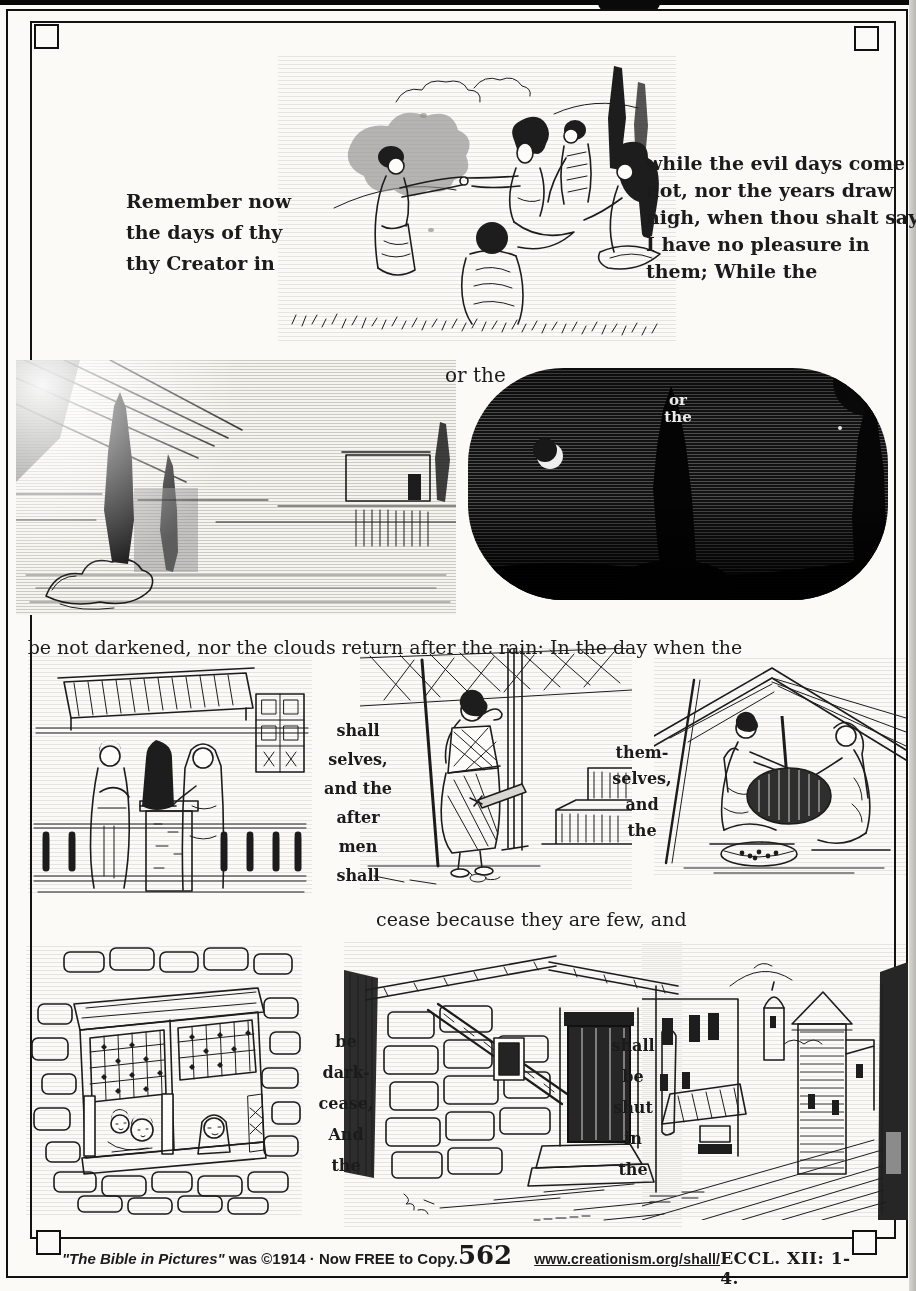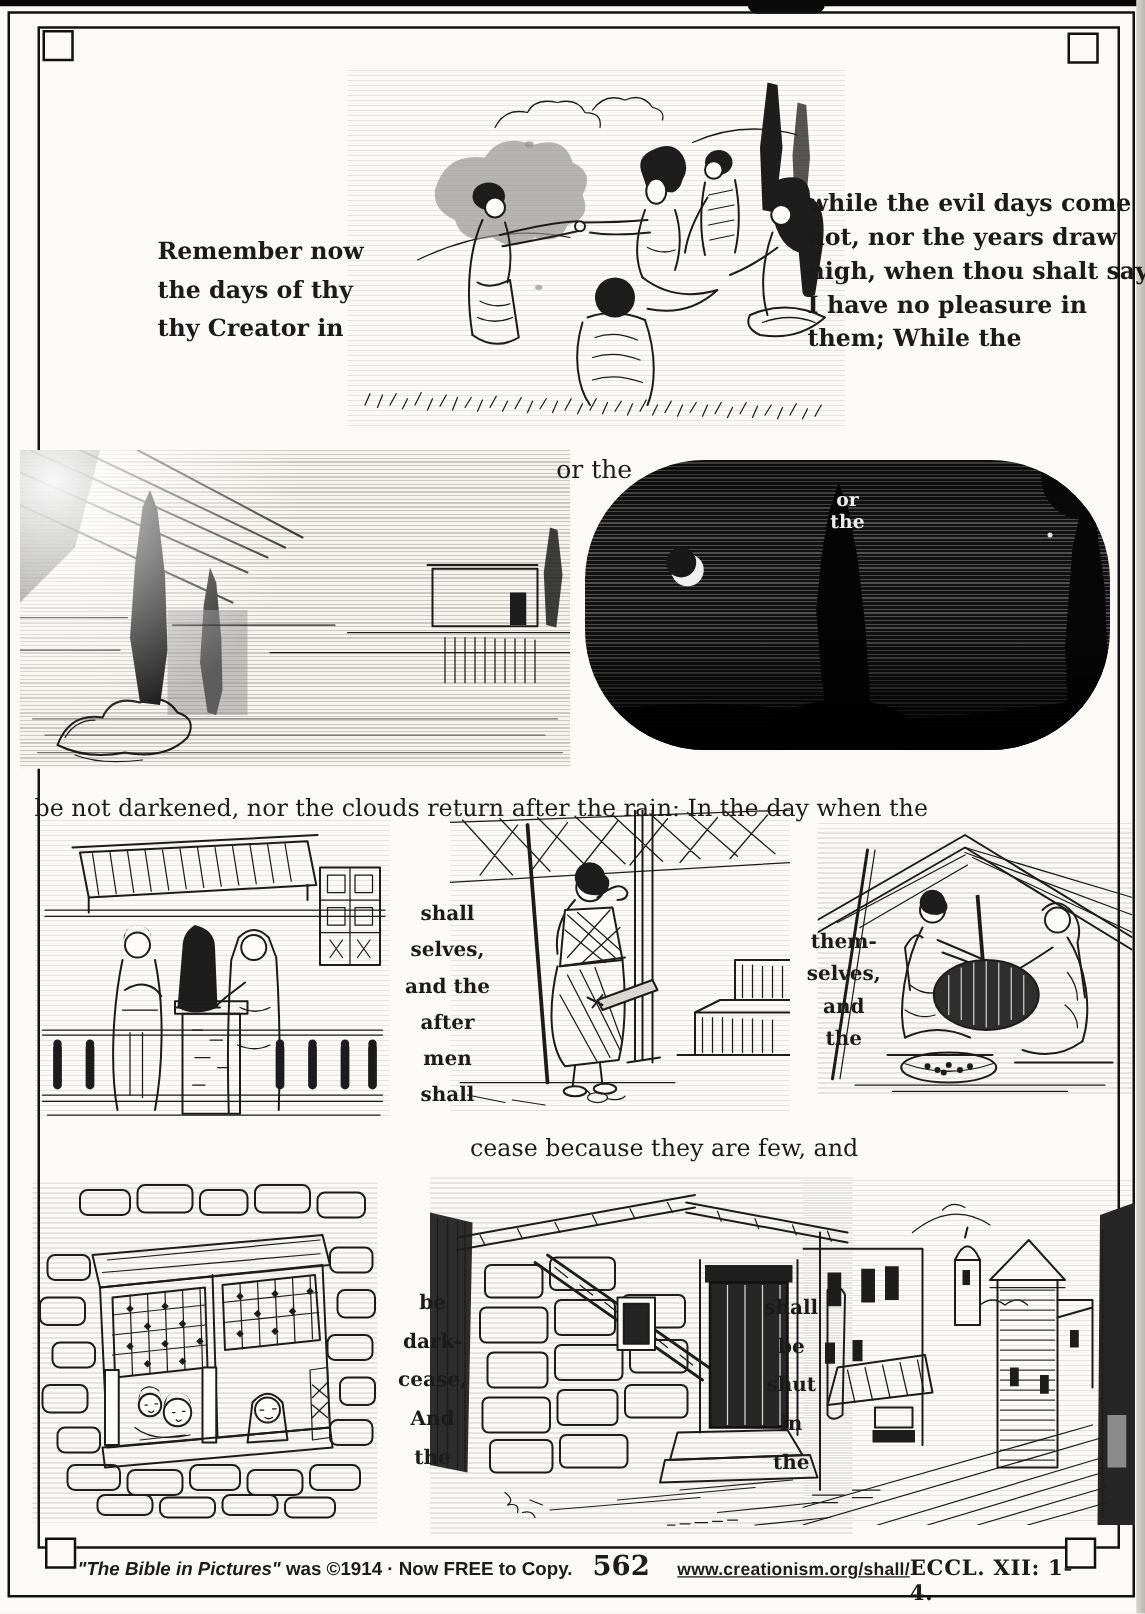--- a/index.html
+++ b/index.html
@@ -32,21 +32,21 @@
   .night-overlay{color:#ececec;font-weight:700;font-size:15px;line-height:17px;text-align:center;z-index:3;}
   .day-light{position:absolute;inset:0;background:radial-gradient(circle at 6% 10%,rgba(255,255,255,.95),rgba(255,255,255,0) 42%);}
   
   .cap{font-weight:400;font-size:19px;white-space:nowrap;}
   .block{font-weight:700;font-size:16px;text-align:center;z-index:5;}
   
   .footer-row{left:62px;top:1240px;width:810px;display:flex;align-items:baseline;z-index:5;
               font-family:"Liberation Sans","DejaVu Sans",sans-serif;}
   .foot-attr{font-size:15px;font-weight:700;white-space:nowrap;}
   .foot-attr .title{font-style:italic;}
-  .foot-num{font-family:"DejaVu Serif",serif;font-size:22px;font-weight:700;margin-left:16px;}
+  .foot-num{font-family:"DejaVu Serif",serif;font-size:26px;font-weight:700;}
   .foot-site{font-size:14px;font-weight:700;text-decoration:underline;margin-left:22px;letter-spacing:.2px;}
   .foot-ref{font-family:"DejaVu Serif",serif;font-size:17px;font-weight:700;margin-left:auto;margin-right:6px;letter-spacing:.5px;}
   .speck{background:#b5b2aa;border-radius:50%;}
 </style>
 </head>
 <body>
 
 <div id="page">
 
   <div class="abs edge-top"></div>
@@ -293,21 +293,21 @@
         <path d="M114,158 l8,-10 M110,150 l12,6"></path>
       </g>
       <g class="ink thin">
         <ellipse cx="118" cy="230" rx="8" ry="4"></ellipse>
         <path d="M126,231 q10,2 14,-2 M112,227 l-3,-3"></path>
       </g>
       <path class="ink thin" d="M8,218 H180 M14,228 l30,6 M50,232 l26,4"></path>
     </svg>
   </div>
 
-  <div class="abs block" style="left:626px;top:740px;width:98px;line-height:26px;">
+  <div class="abs block" style="left:593px;top:740px;width:98px;line-height:26px;">
     <div>them-</div>
     <div>selves,</div>
     <div>and</div>
     <div>the</div>
   </div>
 
   <div class="abs illo etch" style="left:654px;top:658px;width:252px;height:218px;">
     <svg viewBox="0 0 252 218">
       <g class="ink">
         <path d="M0,78 L118,10 L252,92"></path>

